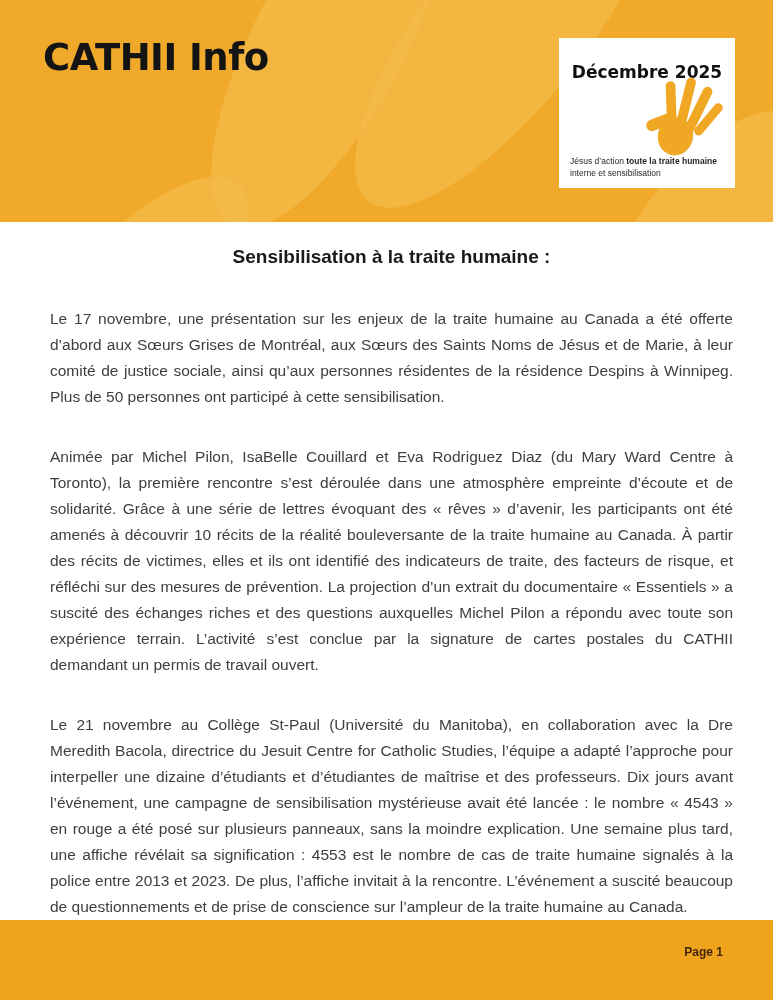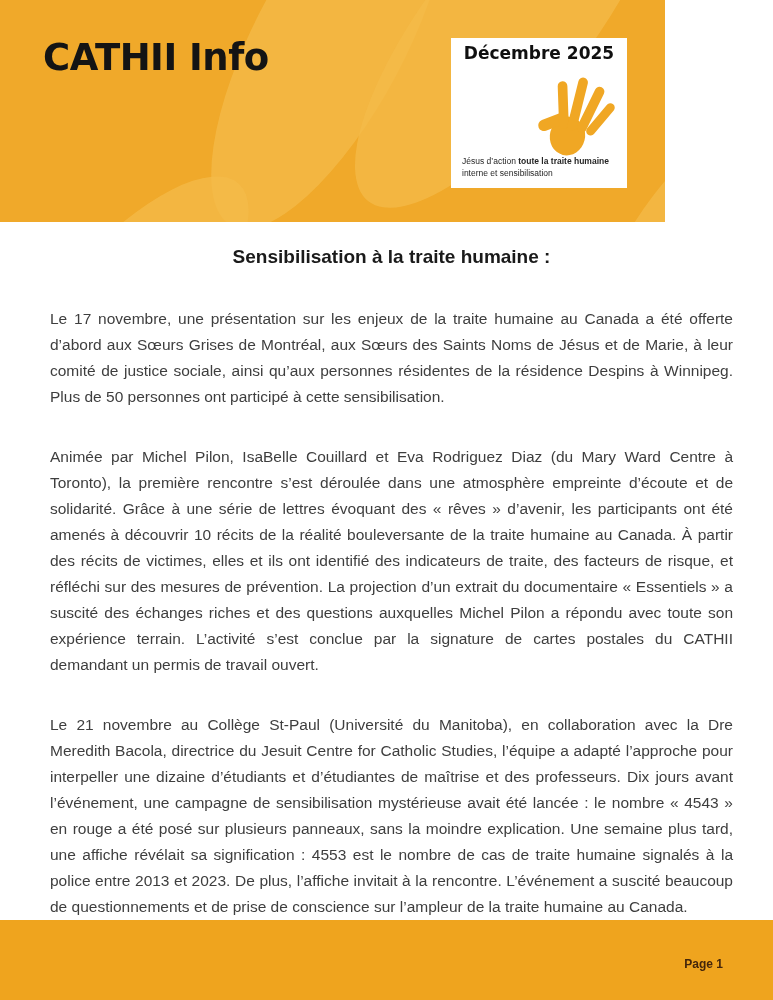--- a/index.html
+++ b/index.html
@@ -6,21 +6,21 @@
   html, body { width: 773px; height: 1000px; }
   body {
     font-family: "Liberation Sans", sans-serif;
     background: #ffffff;
     position: relative;
     overflow: hidden;
   }
 
   
   .header {
-    position: absolute; left: 0; top: 0; width: 665px; height: 222px;
+    position: absolute; left: 0; top: 0; width: 773px; height: 222px;
     background: #F0A92A; overflow: hidden;
   }
   .swirl { position: absolute; background: #F4BB49; border-radius: 50%; opacity: .75; }
   .swirl.s1 { left: 255px; top: -170px; width: 150px; height: 420px; transform: rotate(28deg); }
   .swirl.s2 { left: 430px; top: -210px; width: 160px; height: 460px; transform: rotate(38deg); }
   .swirl.s3 { left: 60px;  top: 140px;  width: 130px; height: 340px; transform: rotate(42deg); }
   .swirl.s4 { left: 620px; top: 90px;   width: 170px; height: 360px; transform: rotate(32deg); }
   .header-title {
     position: absolute; left: 43px; top: 36px;
     font-family: "DejaVu Sans", sans-serif;
@@ -31,21 +31,21 @@
     font-size: 19px; font-weight: bold; color: #531509; line-height: 1.55;
     letter-spacing: 0.2px;
   }
 
   
   .badge {
     position: absolute; right: 38px; top: 38px; width: 176px; height: 150px;
     background: #ffffff;
   }
   .badge-date {
-    margin-top: 5px; text-align: center;
+    margin-top: 24px; text-align: center;
     font-family: "DejaVu Sans", sans-serif;
     font-size: 17px; font-weight: bold; color: #101010;
   }
   .hand-svg { position: absolute; right: 10px; top: 34px; width: 88px; height: 88px; }
   .logo-word {
     position: absolute; left: 10px; top: 68px;
     font-family: "DejaVu Sans", sans-serif;
     font-size: 35px; font-weight: 900; letter-spacing: -1px; color: #1c1c1c;
     z-index: 2;
   }
@@ -73,21 +73,21 @@
   }
   .note { margin-top: 22px; font-size: 15.5px; color: #3e3e3e; line-height: 26px; text-align: left; }
 
   
   .footer {
     position: absolute; left: 0; bottom: 0; width: 773px; height: 80px;
     background: #EFA41E;
   }
   .page-label {
     position: absolute; right: 50px; top: 25px;
-    font-size: 12px; font-weight: bold; color: #44260b; margin-top: 12px;
+    font-size: 12px; font-weight: bold; color: #44260b;
   }
 </style>
 </head>
 <body>
 
 <div class="header">
   <div class="swirl s1"></div>
   <div class="swirl s2"></div>
   <div class="swirl s3"></div>
   <div class="swirl s4"></div>

